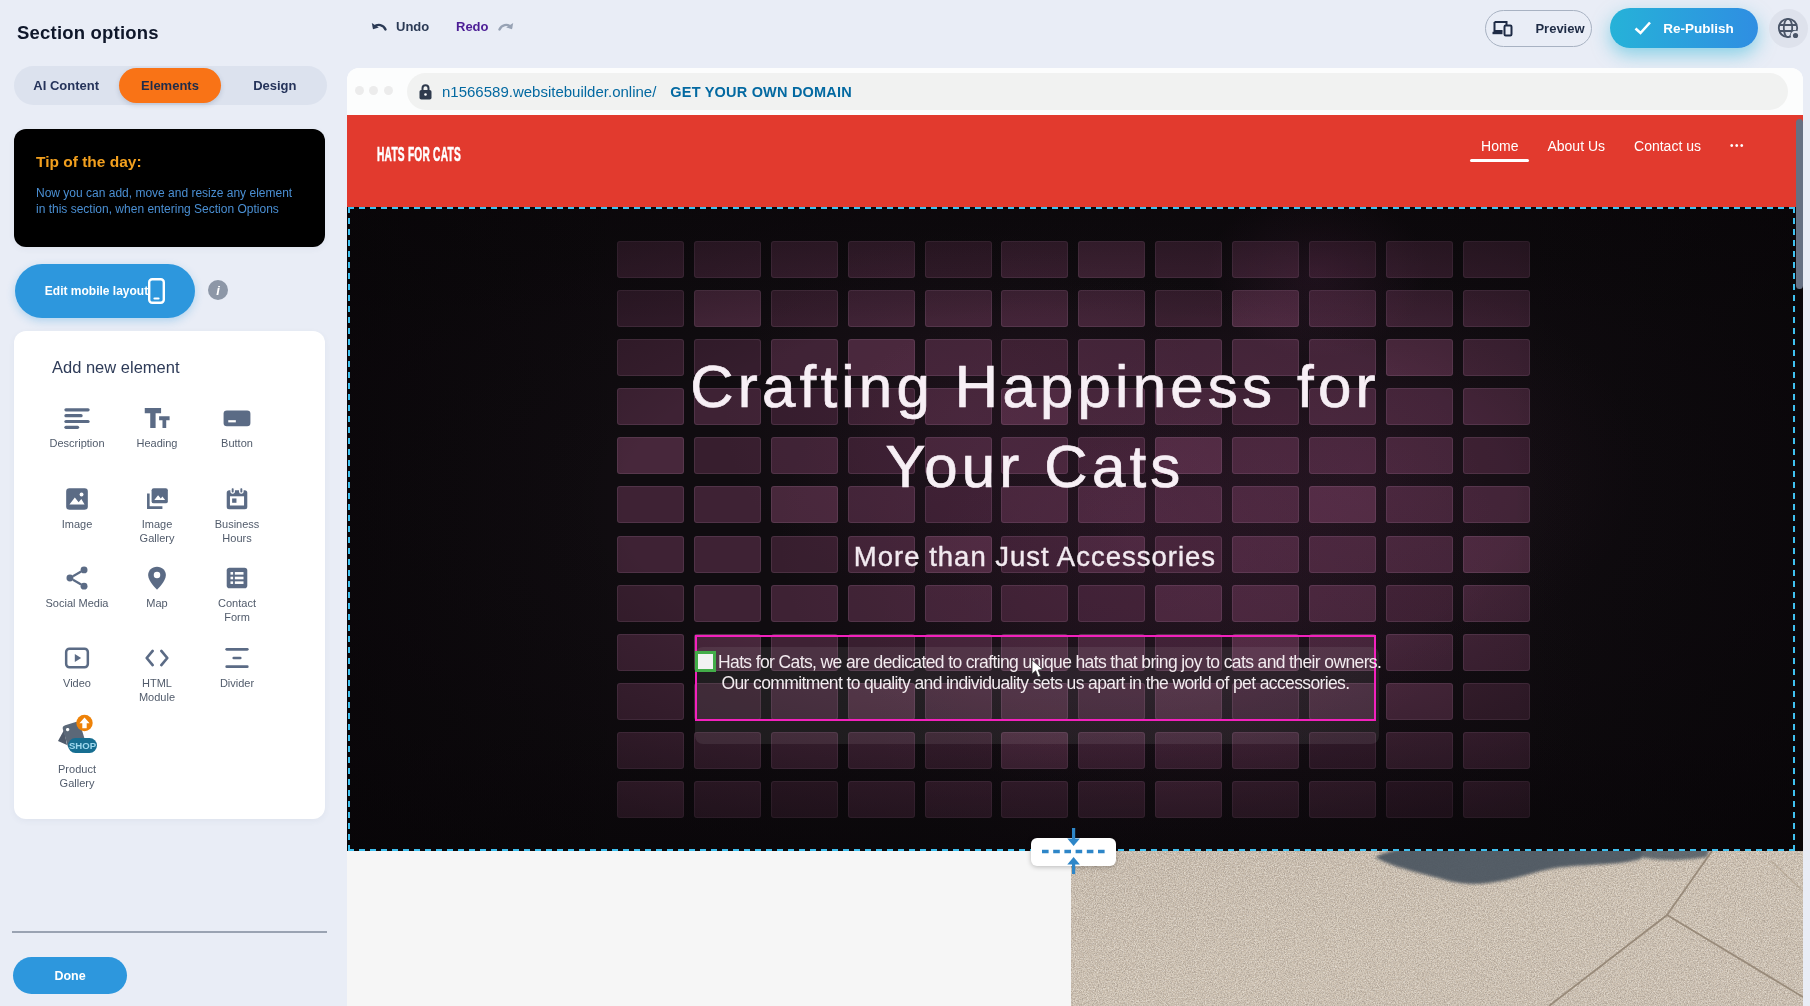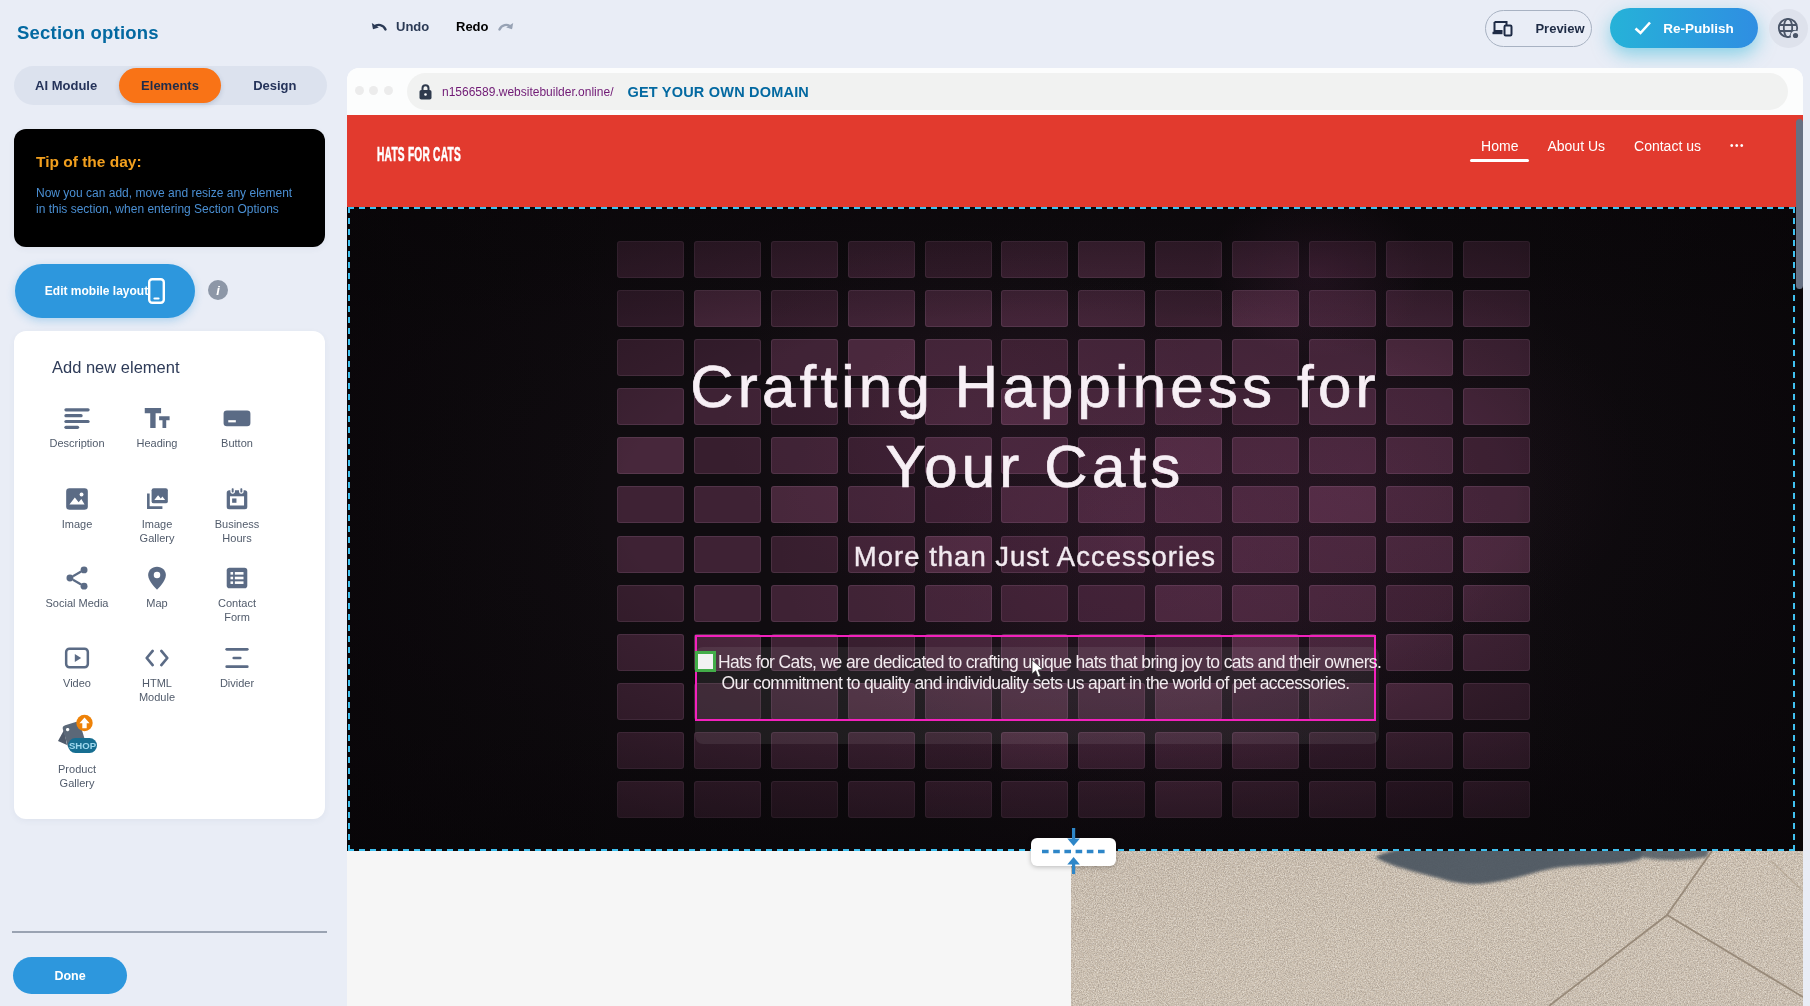--- a/index.html
+++ b/index.html
@@ -1,24 +1,24 @@
 <!DOCTYPE html>
 <html><head>
 <meta charset="utf-8">
 <style>
   * { margin:0; padding:0; box-sizing:border-box; }
   html,body { width:1810px; height:1006px; overflow:hidden; }
   body { background:#e9edf6; font-family:"Liberation Sans",sans-serif; position:relative; }
   .abs { position:absolute; }
 
   
-  .title { left:17px; top:22px; font-size:18.5px; font-weight:700; color:#0369a1; letter-spacing:0.2px; }
+  .title { left:17px; top:22px; font-size:18.5px; font-weight:700; color:#0f172a; letter-spacing:0.2px; }
   .undo-wrap { left:370px; top:19px; display:flex; align-items:center; gap:8px; }
   .undo-txt { font-size:13px; font-weight:700; color:#2b3a55; }
-  .redo-txt { font-size:13px; font-weight:700; color:#000000; }
+  .redo-txt { font-size:13px; font-weight:700; color:#4c1d95; }
   .btn-preview { left:1485px; top:10px; width:107px; height:37px; border:1.3px solid #a8b2c2; border-radius:19px; display:flex; align-items:center; justify-content:center; gap:21px; color:#1e2b45; font-size:13px; font-weight:700; }
   .btn-republish { left:1610px; top:8px; width:148px; height:40px; border-radius:20px; background:linear-gradient(90deg,#26b2d8,#2f8ee2); box-shadow:0 7px 18px rgba(41,182,216,0.5); display:flex; align-items:center; justify-content:center; gap:11px; color:#fff; font-size:13.5px; font-weight:700; }
   .globe-circ { left:1769px; top:9px; width:39px; height:39px; border-radius:50%; background:#dee2ec; display:flex; align-items:center; justify-content:center; }
 
   
   .tabs { left:14px; top:66px; width:313px; height:39px; background:#dce2ee; border-radius:20px; display:flex; align-items:center; }
   .tab { flex:1; text-align:center; font-size:13px; font-weight:700; color:#25335a; }
   .tab:last-child { padding-right:10px; }
   .tab-active { position:absolute; left:105px; top:2px; width:102px; height:35px; background:#f97316; border-radius:18px; box-shadow:0 2px 5px rgba(40,60,100,0.18); display:flex; align-items:center; justify-content:center; font-size:13px; font-weight:700; color:#1e2c4a; }
   .tipcard { left:14px; top:129px; width:311px; height:118px; background:#000000; border-radius:12px; box-shadow:0 2px 6px rgba(60,80,120,0.06); padding:24px 22px; }
@@ -31,21 +31,21 @@
   .el { position:absolute; width:80px; text-align:center; color:#515b6b; font-size:11px; line-height:13.5px; }
   .el svg { display:block; margin:0 auto 6px; }
   .sep { left:12px; top:931px; width:315px; height:1.5px; background:#9aa3b2; }
   .btn-done { left:13px; top:957px; width:114px; height:37px; background:#2d97dd; border-radius:19px; color:#fff; font-size:12.5px; font-weight:700; display:flex; align-items:center; justify-content:center; }
 
   
   .canvas { left:347px; top:68px; width:1456px; height:938px; background:#fff; border-radius:12px 12px 0 0; }
   .chrome { position:absolute; left:0; top:0; width:100%; height:47px; background:#fcfdfd; border-radius:12px 12px 0 0; }
   .dot { position:absolute; width:9px; height:9px; border-radius:50%; background:#ececec; }
   .urlpill { position:absolute; left:60px; top:5px; width:1381px; height:37px; background:#f1f2f1; border-radius:19px; display:flex; align-items:center; }
-  .urltext { color:#701a75; font-size:12px; margin-left:10px; }
+  .urltext { color:#0369a1; font-size:15px; margin-left:10px; }
   .urldomain { color:#0369a1; font-size:14.5px; font-weight:700; margin-left:14px; letter-spacing:0.2px; }
 
   .redhdr { position:absolute; left:0; top:47px; width:100%; height:92px; background:#e23a2e; }
   .logo { position:absolute; left:30px; top:27px; font-size:21px; font-weight:700; color:#fff; transform:scaleX(0.483); transform-origin:left center; letter-spacing:0.5px; white-space:nowrap; -webkit-text-stroke:0.6px #fff; }
   .nav { position:absolute; right:58px; top:23px; display:flex; gap:29px; color:#fff; font-size:14px; align-items:center; }
   .nav .home { position:relative; }
   .nav .home:after { content:""; position:absolute; left:-11px; right:-11px; top:21px; height:3px; background:#fff; border-radius:2px; }
 
   
   .hero { position:absolute; left:0; top:139px; width:100%; height:644px; background:#100c10; overflow:hidden; }
@@ -134,21 +134,21 @@
       <circle cx="12" cy="12" r="9.2"></circle>
       <ellipse cx="12" cy="12" rx="4.2" ry="9.2"></ellipse>
       <path d="M3.2 9 h17.6 M3.2 15 h17.6"></path>
     </g>
     <circle cx="19.5" cy="19.5" r="4.8" fill="#dee2ec"></circle>
     <circle cx="19.5" cy="19.5" r="2.6" fill="#4a5568"></circle>
   </svg>
 </div>
 
 <div class="abs tabs">
-  <div class="tab">AI Module</div>
+  <div class="tab">AI Content</div>
     <div class="tab"></div>
     <div class="tab">Design</div>
   <div class="tab-active">Elements</div>
 </div>
 
 <div class="abs tipcard">
   <div class="tiptitle">Tip of the day:</div>
   <div class="tipbody">Now you can add, move and resize any element<br>in this section, when entering Section Options</div>
 </div>
 

